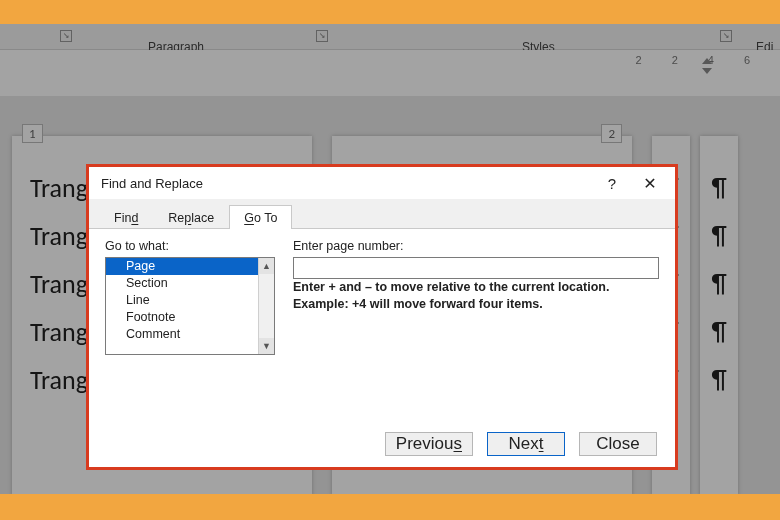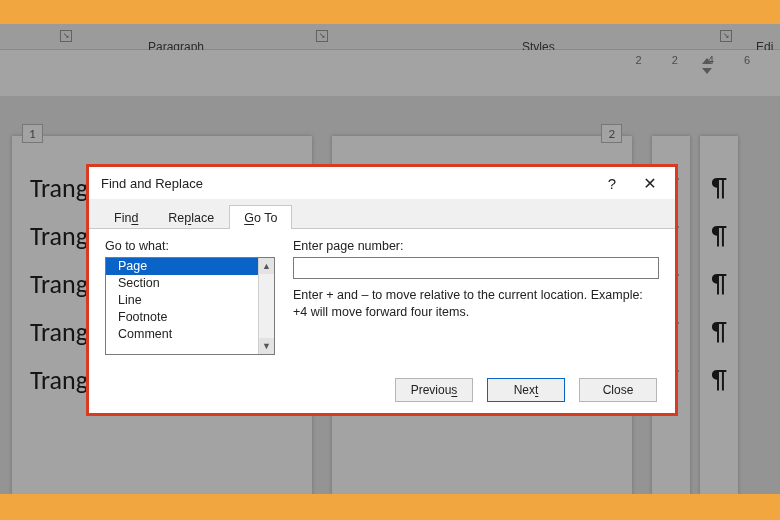--- a/index.html
+++ b/index.html
@@ -85,21 +85,21 @@
   .pil-col .pil-mark {
     font-size:26px; font-family:Calibri,"Segoe UI",sans-serif;
     color:#222; text-align:center; margin-bottom:16px;
   }
   .pil-col.a { left:652px; }
   .pil-col.b { left:700px; }
 
   
   .dialog {
     position:absolute; z-index:10;
-    left:86px; top:140px; width:592px; height:252px;
+    left:86px; top:140px; width:592px; height:306px;
     background:#fff;
     border:3px solid #d83b1f;
     font-size:12.5px; color:#222;
     display:flex; flex-direction:column;
   }
   .titlebar {
     height:32px; display:flex; align-items:center;
     padding:0 6px 0 12px;
     background:#fff;
   }
@@ -139,43 +139,43 @@
   .col-right { flex:1; }
   .lbl2 { margin-bottom:4px; display:block; }
   .listbox {
     border:1px solid #7a7a7a; height:98px; position:relative;
     display:flex;
   }
   .listbox ul {
     list-style:none; margin:0; padding:0; flex:1; overflow:hidden;
     font-size:12.5px;
   }
-  .listbox li { padding:0 12px; line-height:17px; }
+  .listbox li { padding:0 20px; line-height:17px; }
   .listbox li.sel { background:#0a64c8; color:#fff; }
   .sb {
     width:16px; background:#f0f0f0; border-left:1px solid #cfcfcf;
     display:flex; flex-direction:column; justify-content:space-between;
     align-items:center;
   }
   .sb .ar { width:100%; height:16px; background:#e3e3e3;
     display:flex; align-items:center; justify-content:center;
     font-size:9px; color:#555;}
   .txt {
     width:100%; height:22px; border:1px solid #7a7a7a;
     padding:2px 4px; font-family:inherit; font-size:12.5px;
   }
-  .hint { margin-top:8px; line-height:1.35; }
+  .hint { line-height:1.35;font-weight:bold; }
   .buttons {
     height:46px; display:flex; justify-content:flex-end; gap:14px;
     align-items:center; padding:0 18px;
   }
   .btn {
     min-width:78px; height:24px;
     background:#efefef; border:1px solid #b6b6b6;
-    font-size:12px; text-align:center; line-height:22px;
+    font-size:17px; text-align:center; line-height:22px;
     padding:0 10px;
   }
   .btn.primary { border:1.5px solid #0a64c8; }
   .orange-bottom {
     position:absolute; left:0; bottom:0; width:100%; height:26px;
     background:#f2a640; z-index:20;
   }
 </style>
 </head>
 <body>

